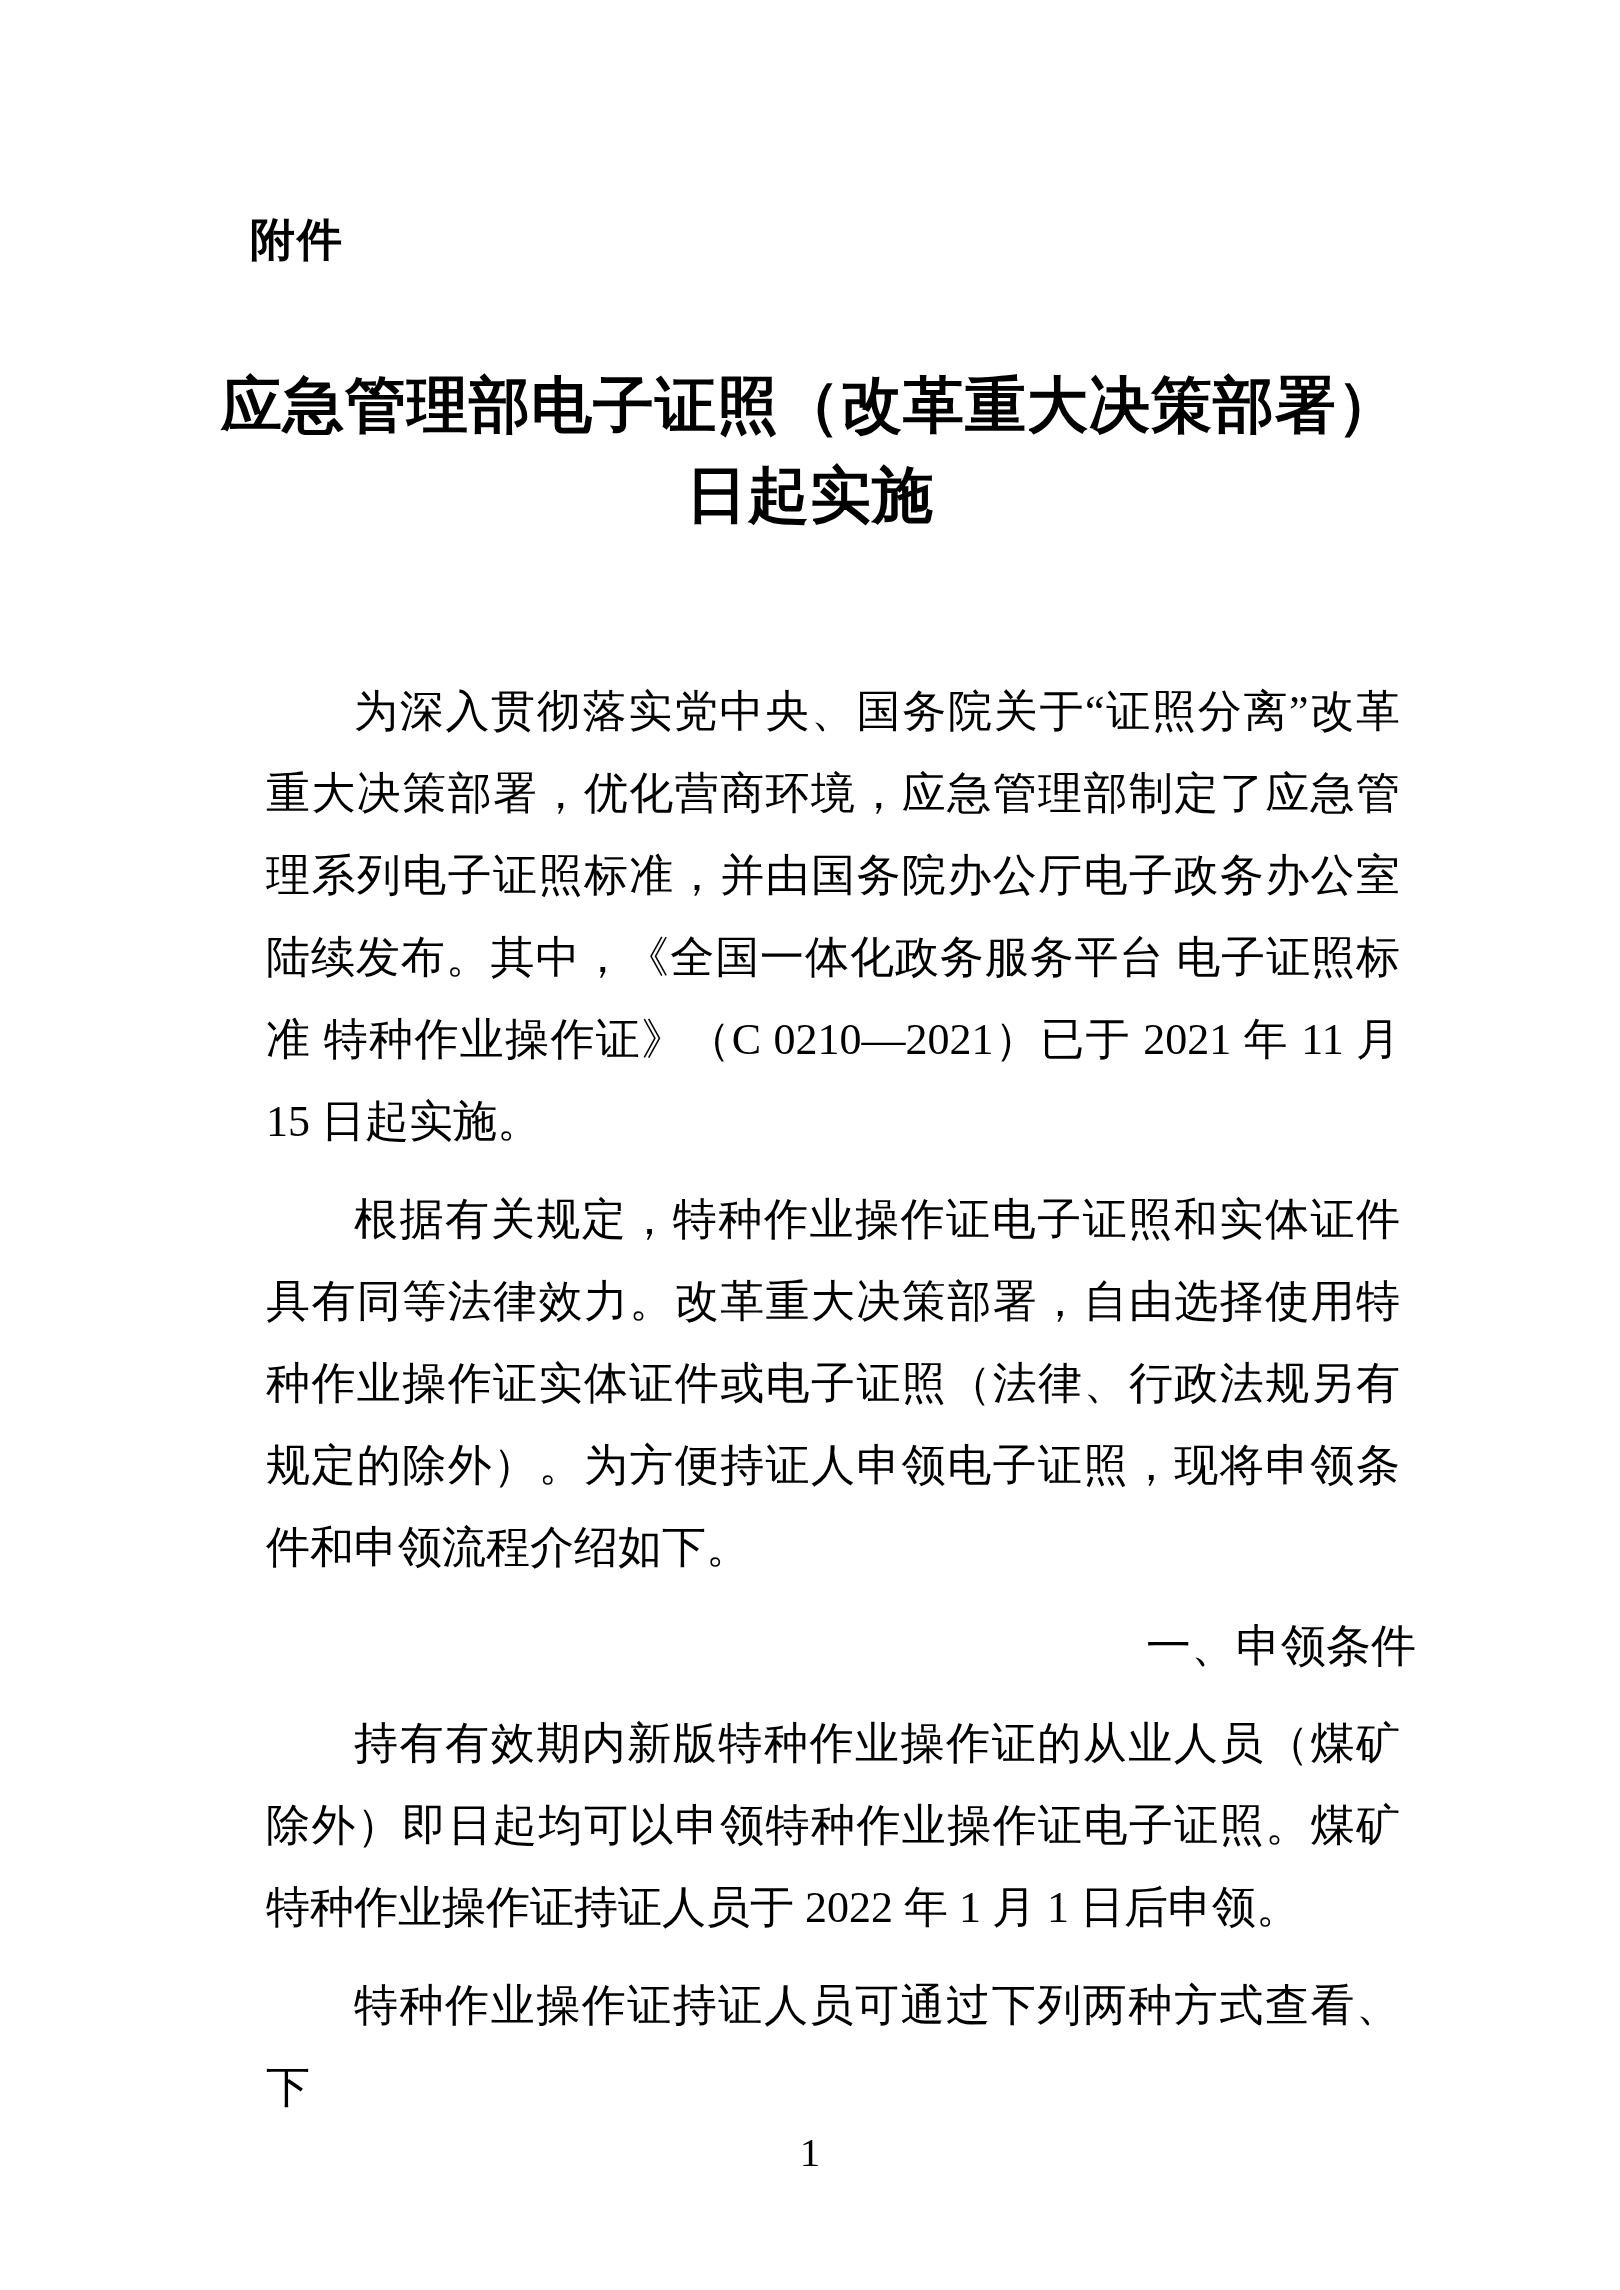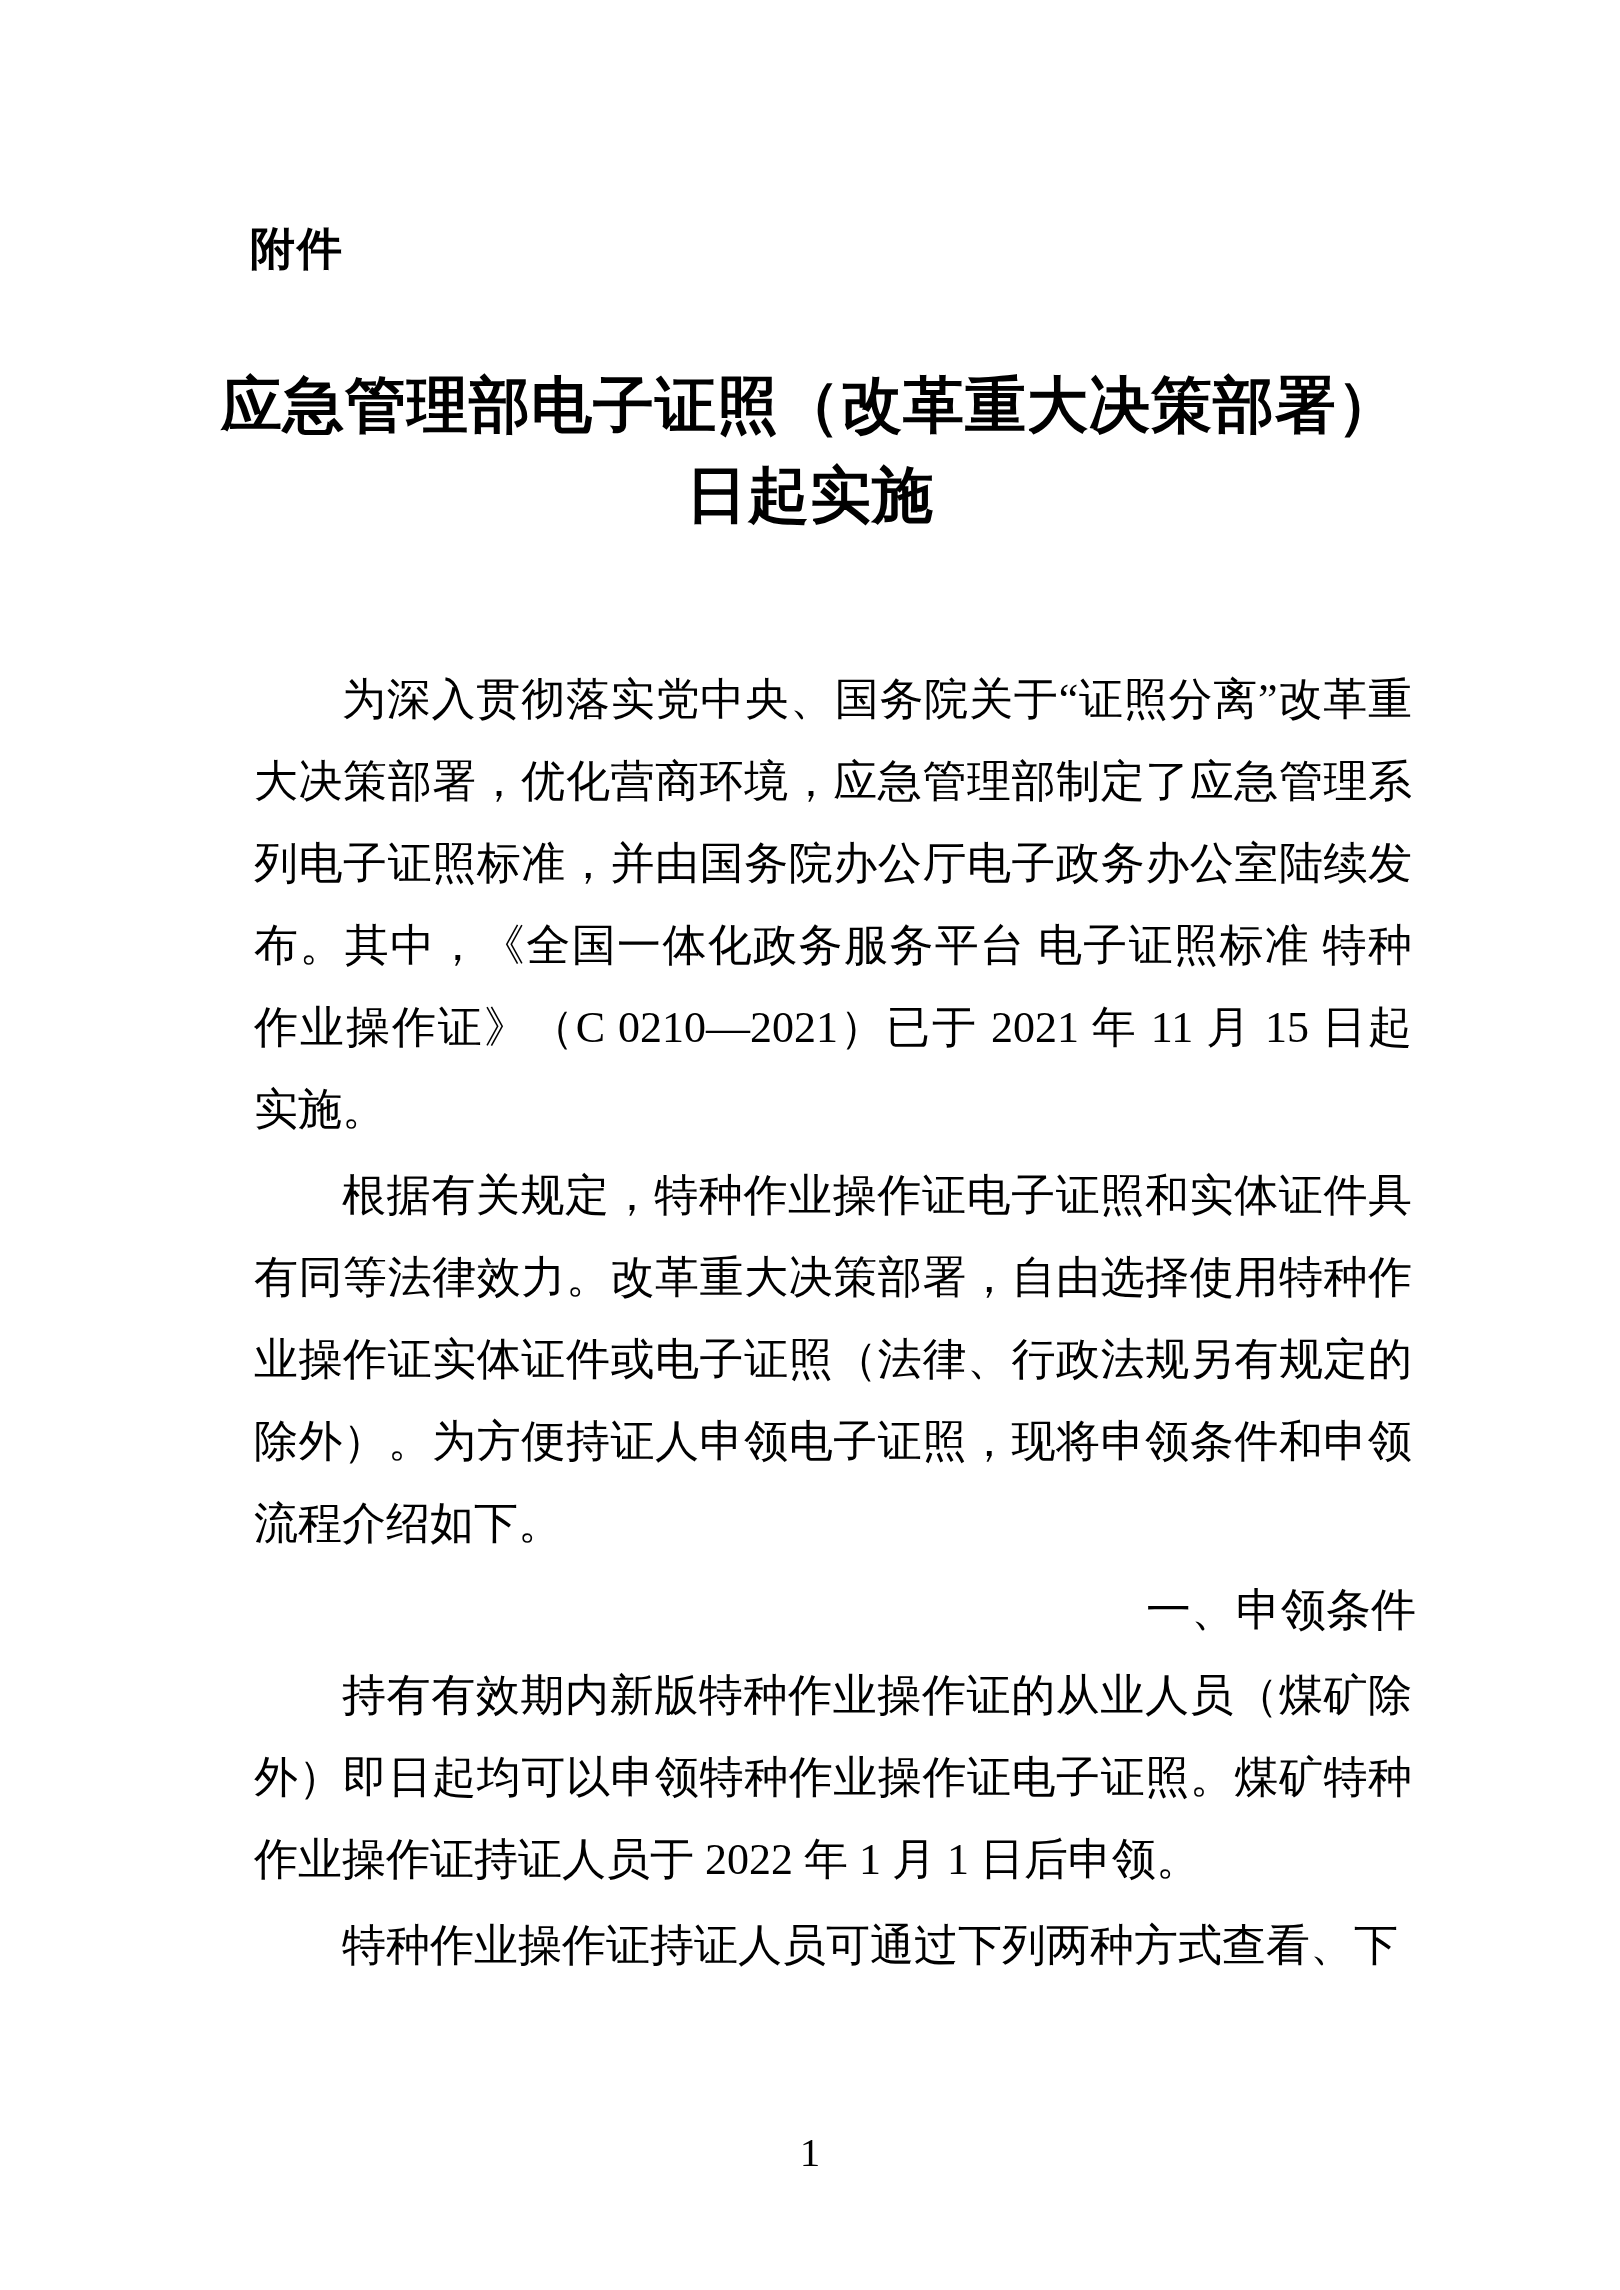--- a/index.html
+++ b/index.html
@@ -12,21 +12,21 @@
     width: 1620px;
     height: 2291px;
     background: #ffffff;
     color: #000000;
     overflow: hidden;
     font-family: "Liberation Serif", serif;
   }
   .attachment {
     position: absolute;
     left: 250px;
-    top: 221px;
+    top: 212px;
     font-family: "Liberation Sans", sans-serif;
     font-weight: 700;
     font-size: 45px;
     line-height: 55px;
     letter-spacing: 2px;
   }
   .title-block {
     position: absolute;
     left: 127px;
     right: 127px;
@@ -42,21 +42,21 @@
     position: absolute;
     left: 250px;
     top: 655px;
     width: 1166px;
     font-family: "Liberation Serif", serif;
     font-size: 44px;
     line-height: 82px;
     text-align: justify;
   }
   .body-block p {
-    margin: 4px;
+    margin: 16px;
     text-indent: 2em;
   }
   .body-block .section-heading {
     margin: 0;
     text-indent: 2em;
     font-family: "Liberation Sans", sans-serif;
     font-weight: 400;
     font-size: 45px;
     line-height: 82px;
     text-align: right;

